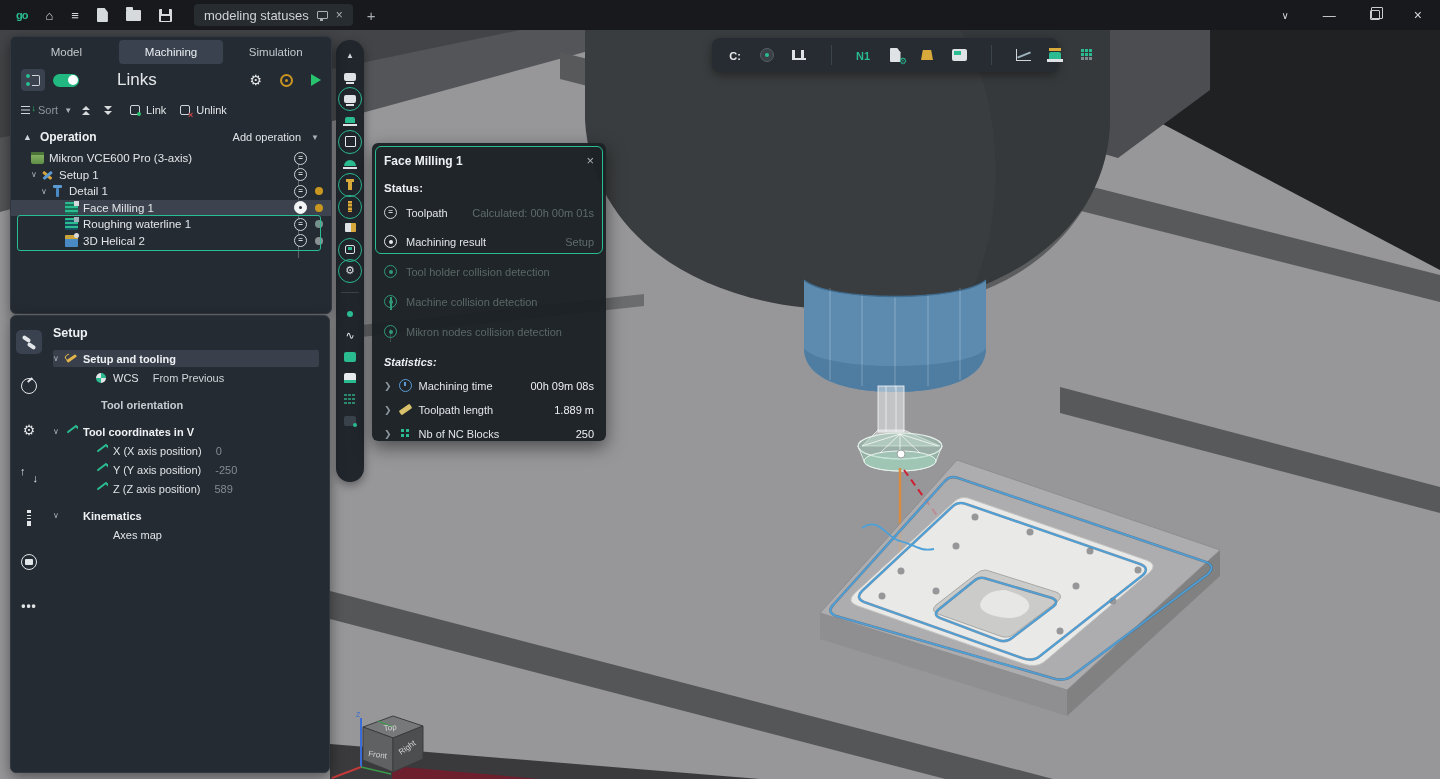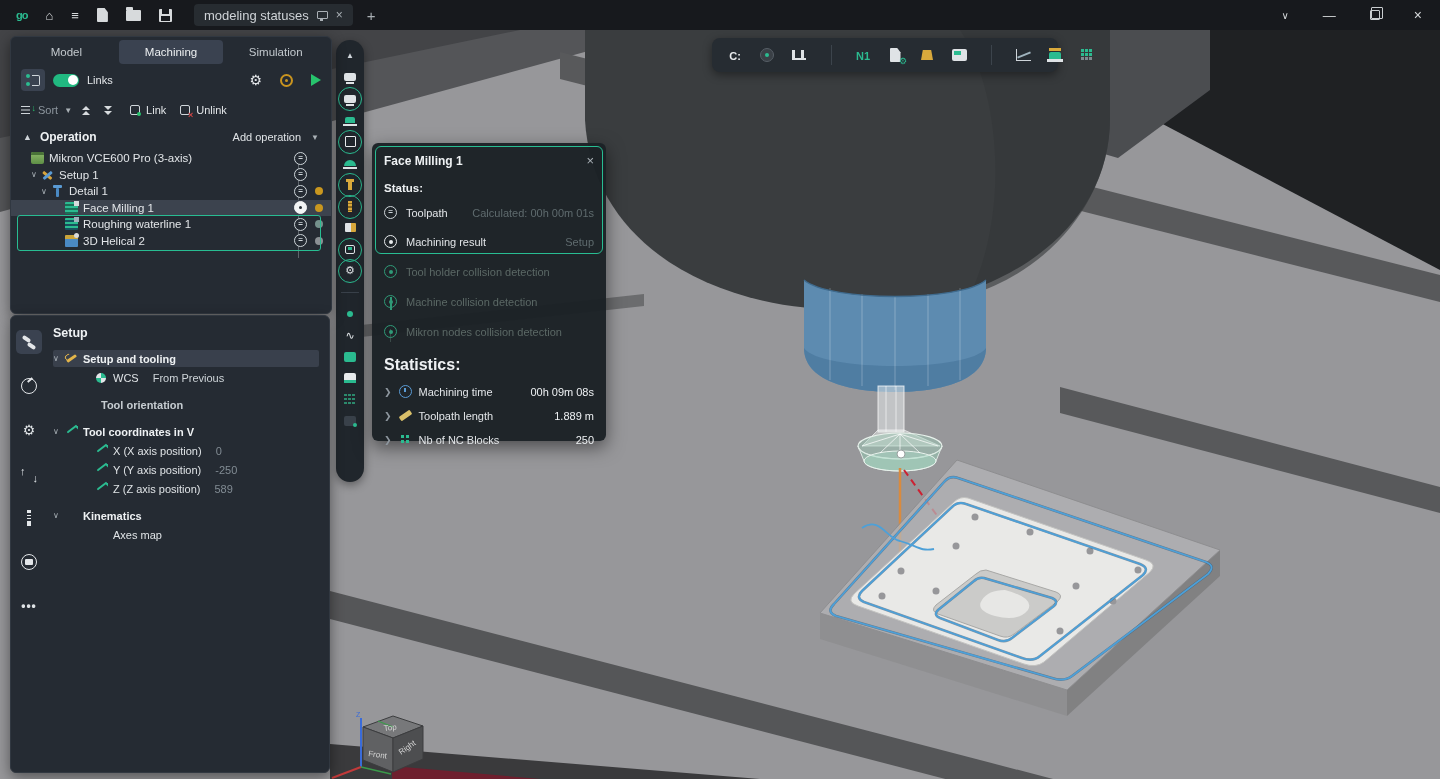--- a/index.html
+++ b/index.html
@@ -42,21 +42,21 @@
   #panel-tree { left:10px; top:6px; width:322px; height:278px; }
   .tabs { display:flex; padding:3px 3px 0 3px; }
   .tab { flex:1; text-align:center; font-size:11.5px; color:#c3c9ce; padding:6px 0; border-radius:4px; }
   .tab.active { background:#3a4250; color:#eceff1; }
   .links-row { display:flex; align-items:center; height:32px; padding:0 10px; gap:8px; }
   .links-btn { width:24px; height:22px; background:#3a4250; border-radius:4px; position:relative; }
   .links-btn::before { content:""; position:absolute; left:5px; top:5px; width:4px; height:4px; border-radius:50%; background:#2bbb90; box-shadow:0 8px 0 #2bbb90; }
   .links-btn::after { content:""; position:absolute; right:5px; top:6px; width:7px; height:9px; border:1.3px solid #cfd5da; border-left:none; border-radius:0 2px 2px 0; }
   .toggle { width:26px; height:13px; background:#21b981; border-radius:7px; position:relative; }
   .toggle::after { content:""; position:absolute; right:1.5px; top:1.5px; width:10px; height:10px; background:#fff; border-radius:50%; }
-  .links-label { font-size:11px; color:#e4e7ea; }
+  .links-label { font-size:17px; color:#e4e7ea;margin-left:30px; }
   .links-right { margin-left:auto; display:flex; align-items:center; gap:18px; }
   .gear-g { color:#e3e6e9; font-size:14px; }
   .orange-target { width:13px; height:13px; border:2px solid #c9941f; border-radius:50%; position:relative; }
   .orange-target::after { content:""; position:absolute; left:3px; top:3px; width:3px; height:3px; background:#c9941f; border-radius:50%; }
   .play-tri { width:0; height:0; border-left:10px solid #27c46d; border-top:6px solid transparent; border-bottom:6px solid transparent; }
   .sort-row { display:flex; align-items:center; height:28px; padding:0 10px; gap:6px; font-size:11px; color:#8d969e; }
   .sort-ic { width:11px; height:9px; position:relative; }
   .sort-ic::before { content:""; position:absolute; left:0; top:0; width:9px; height:1.5px; background:#cfd5da; box-shadow:0 3.5px 0 #cfd5da,0 7px 0 #cfd5da; }
   .sort-ic::after { content:"↓"; position:absolute; right:-4px; top:-3px; color:#27c46d; font-size:9px; font-weight:bold; }
   .chev-d { color:#aab1b7; font-size:8px; }
@@ -208,21 +208,21 @@
   .picn.minus::after { content:"="; font-weight:bold; }
   .picn.dotc { border-color:#e8ebed; }
   .picn.dotc::after { content:""; position:absolute; left:3.5px; top:3.5px; width:4px; height:4px; background:#e8ebed; border-radius:50%; }
   .picn.gdot { border-color:#2f9a77; }
   .picn.gdot::after { content:""; position:absolute; left:3.5px; top:3.5px; width:4px; height:4px; background:#2f9a77; border-radius:50%; }
   .pp-row .plab { color:#e2e5e8; }
   .pp-row .pval { margin-left:auto; color:#5f6b6e; }
   .pp-row.dim .plab { color:#5b6865; }
   .pp-conn { position:absolute; left:18px; width:2px; height:13px; background:#2f9a77; }
   .pp-conn.dimc { background:#3a4a48; width:1px; }
-  .pp-statlbl { font-weight:bold; color:#eef1f3; font-size:16px; padding:0 12px; }
+  .pp-statlbl { font-weight:bold; color:#eef1f3; font-size:11px; padding:0 12px;font-style:italic; }
   .pp-srow { display:flex; align-items:center; padding:0 12px; }
   .pp-srow .schv { color:#8d969e; font-size:9px; margin-right:7px; }
   .pp-srow .slab { color:#e2e5e8; }
   .pp-srow .sv { margin-left:auto; color:#eef1f3; }
   .pic { width:13px; height:13px; margin-right:7px; position:relative; flex:none; }
   .pic-clock { border:1.6px solid #5a9bd4; border-radius:50%; }
   .pic-clock::after { content:""; position:absolute; left:4.5px; top:2px; width:1.6px; height:4px; background:#5a9bd4; box-shadow:2px 3px 0 -1px #5a9bd4; }
   .pic-ruler::after { content:""; position:absolute; left:0; top:4px; width:13px; height:5px; background:#d9c06a; transform:rotate(-35deg); border-radius:1px; }
   .pic-blocks::after { content:""; position:absolute; left:2px; top:2px; width:3px; height:3px; background:#2bbb90;
     box-shadow:5px 0 #2bbb90,0 5px #2bbb90,5px 5px #2bbb90; }

